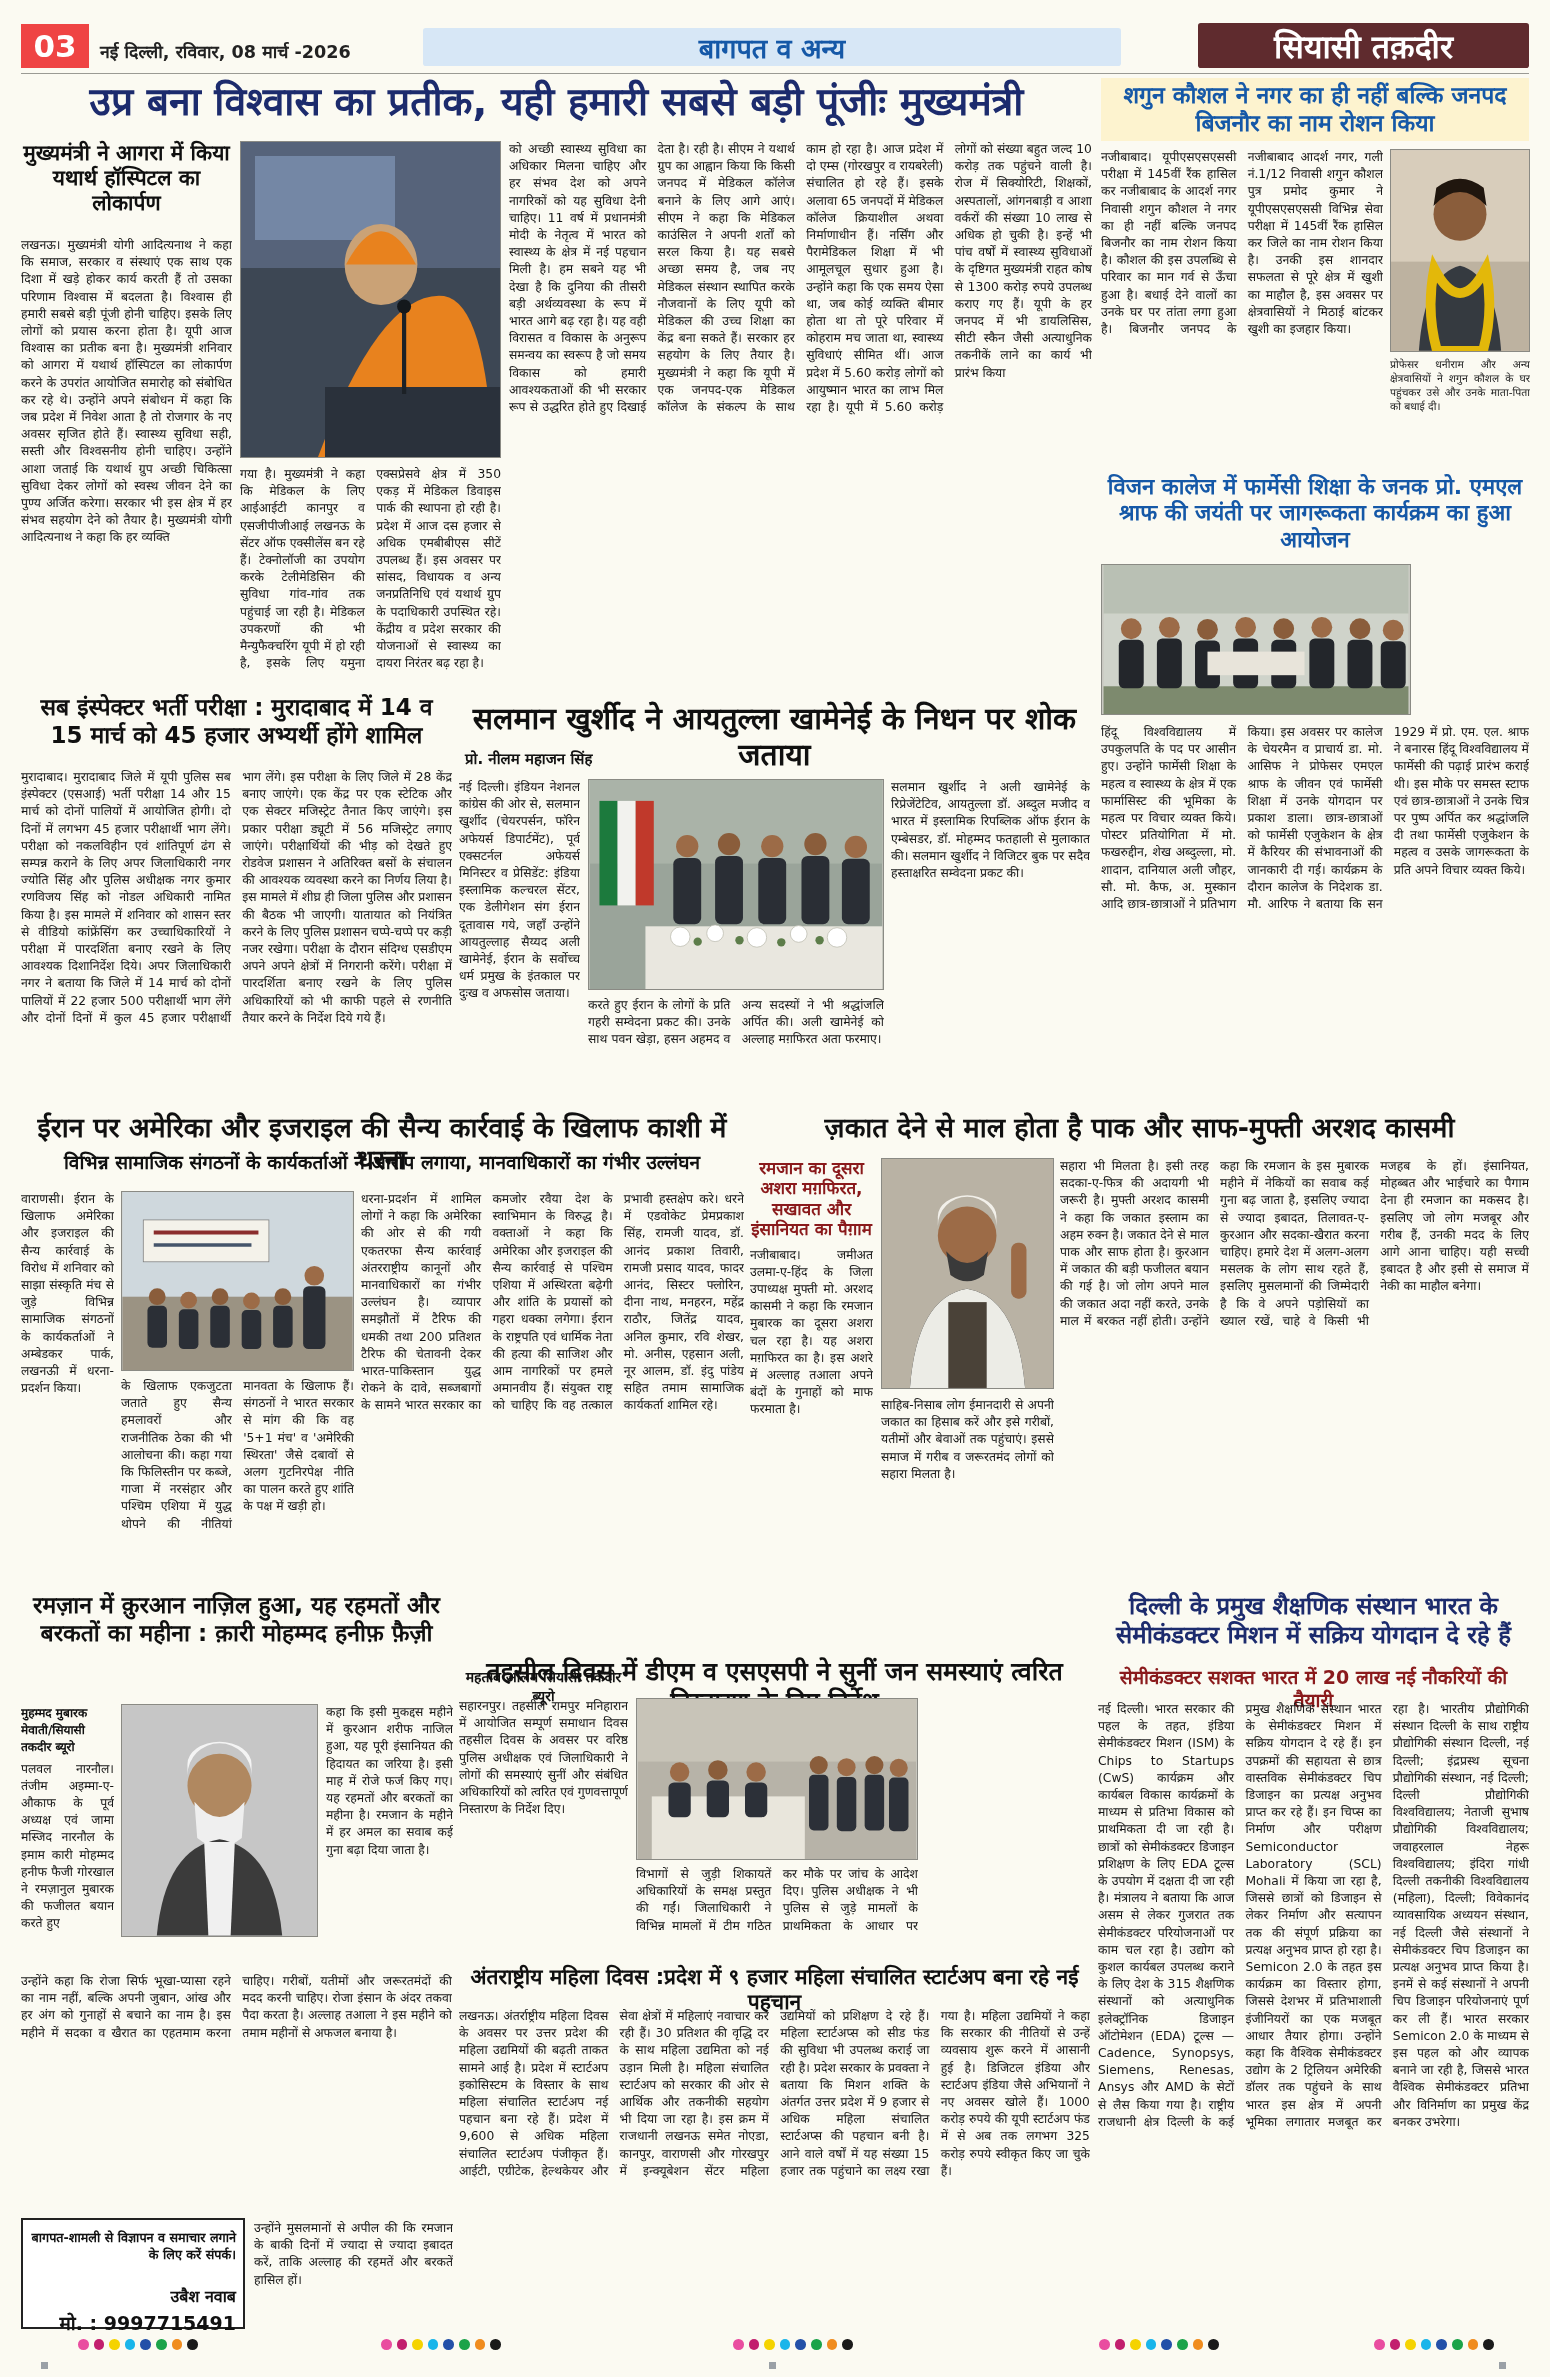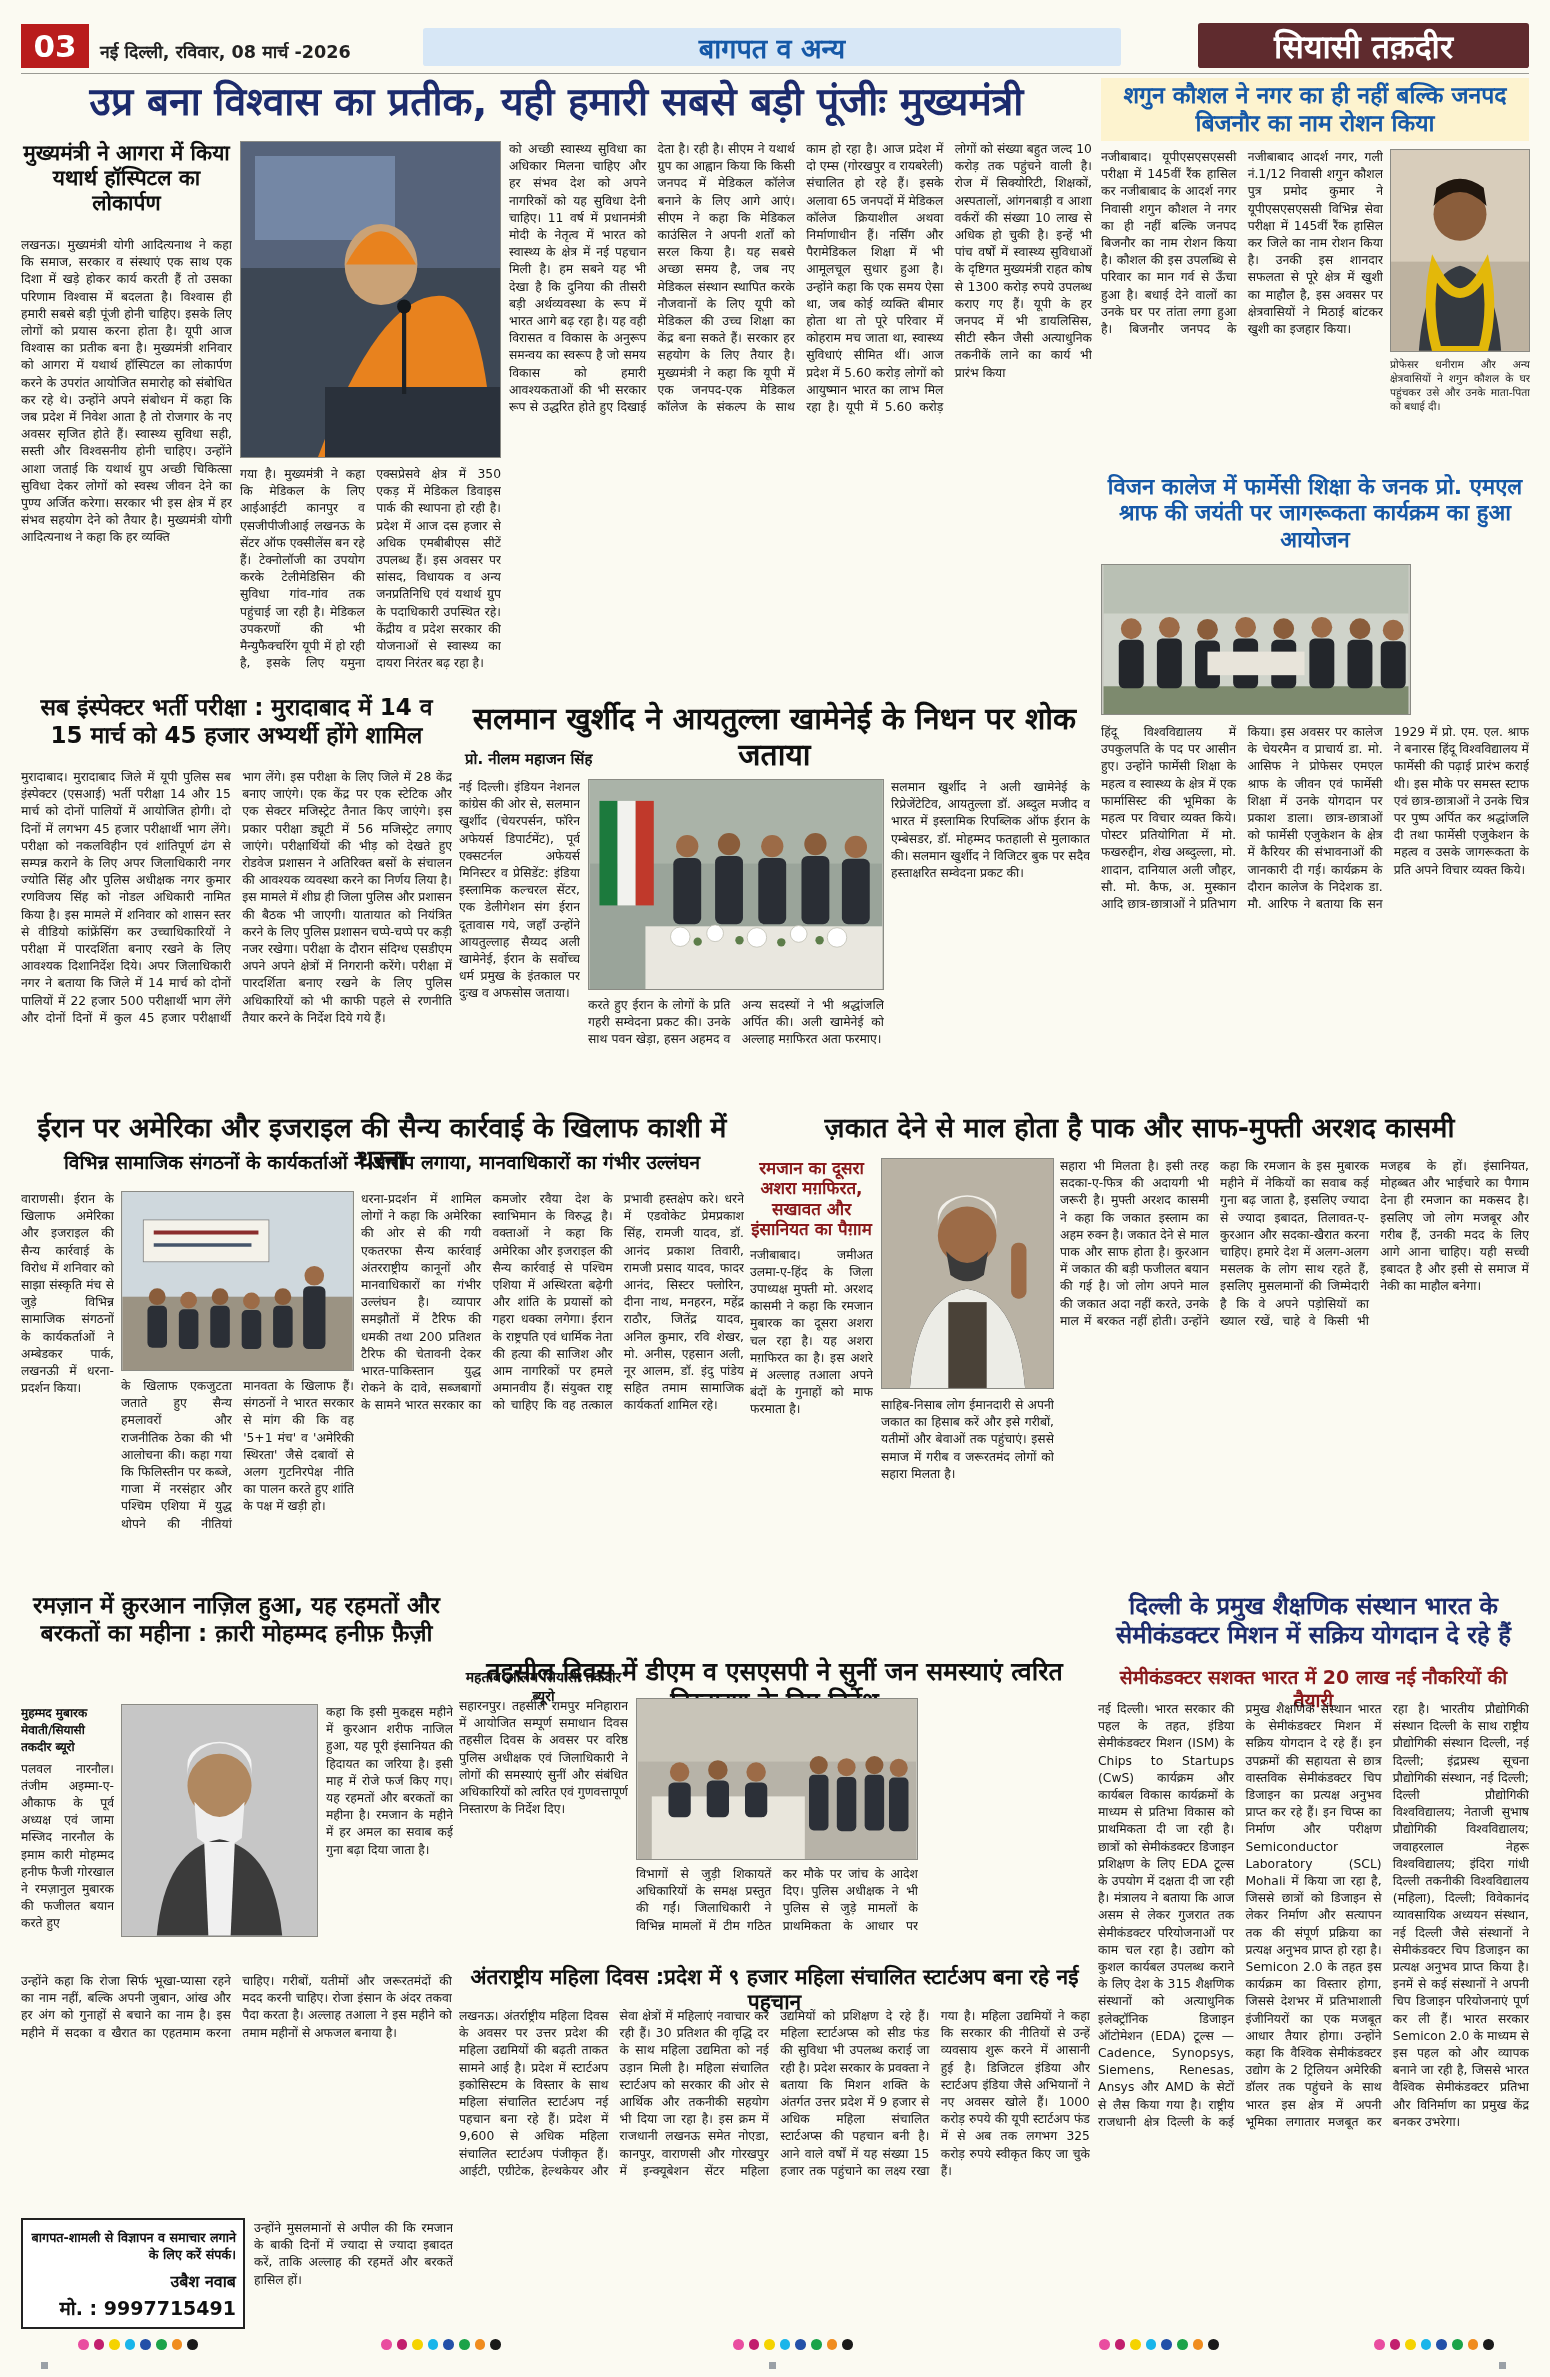--- a/index.html
+++ b/index.html
@@ -11,21 +11,21 @@
   .cols3{column-count:3;column-gap:11.3px}
   .cols4{column-count:4;column-gap:11.3px}
   .headline{font-weight:700;color:#101010;text-align:center;line-height:1.2}
   .navy{color:#1c2b6d}
   .blue{color:#1558a7}
   .maroon{color:#8a1a1c}
   .photo{background:#c9c9c2;overflow:hidden;border:0.7px solid #8a8a84}
   .photo svg{display:block;width:100%;height:100%}
   .caption{font-size:10.6px;line-height:1.32;text-align:justify;color:#222;overflow:hidden}
   .byline{font-weight:700;color:#111}
-  .pagenum{background:#b91c1c;color:#fff;font-weight:700;display:flex;align-items:center;justify-content:center}
+  .pagenum{background:#ef4444;color:#fff;font-weight:700;display:flex;align-items:center;justify-content:center}
   .section-strip{background:#d7e7f6;color:#1558a7;font-weight:700;display:flex;align-items:center;justify-content:center;border-radius:2.8px}
   .masthead{background:#5f2b2e;color:#fff;font-weight:700;display:flex;align-items:center;justify-content:center;border-radius:2.8px}
   .yellow-box{background:#fdf3cf;display:flex;align-items:center;justify-content:center;padding:4.2px 7px}
   .contact-box{border:2.1px solid #222;background:#fff;padding:8.5px 7px;text-align:right}
   .dot{display:inline-block;width:10.6px;height:10.6px;border-radius:50%;margin-right:5px}
   .sq{position:absolute;width:7px;height:7px;background:#9aa0a6}
   .rule{position:absolute;background:#9a9a94}
 </style>
 </head>
 <body>
@@ -210,21 +210,21 @@
       <path d="M94 100 a46 46 0 0 1 92 0 l0 -16 a46 32 0 0 0 -92 0 z" fill="#f4f4f4"></path>
       <path d="M104 138 q36 44 72 0 l-4 52 q-32 26 -64 0 z" fill="#efefef"></path>
       <path d="M50 330 q12 -125 90 -138 q78 13 90 138 z" fill="#3b3b3b"></path>
       <path d="M118 196 l44 0 l-6 134 l-32 0 z" fill="#f0f0f0"></path>
     </svg>
   </div>
   <div class="abs body-text" style="left:326px;top:1704px;width:127px;height:259px">कहा कि इसी मुकद्दस महीने में कुरआन शरीफ नाजिल हुआ, यह पूरी इंसानियत की हिदायत का जरिया है। इसी माह में रोजे फर्ज किए गए। यह रहमतों और बरकतों का महीना है। रमजान के महीने में हर अमल का सवाब कई गुना बढ़ा दिया जाता है।</div>
   <div class="abs body-text cols2" style="left:21px;top:1973px;width:431px;height:237px">उन्होंने कहा कि रोजा सिर्फ भूखा-प्यासा रहने का नाम नहीं, बल्कि अपनी जुबान, आंख और हर अंग को गुनाहों से बचाने का नाम है। इस महीने में सदका व खैरात का एहतमाम करना चाहिए। गरीबों, यतीमों और जरूरतमंदों की मदद करनी चाहिए। रोजा इंसान के अंदर तकवा पैदा करता है। अल्लाह तआला ने इस महीने को तमाम महीनों से अफजल बनाया है।</div>
   <div class="abs contact-box" style="left:21px;top:2218px;width:224px;height:111px">
     <div style="font-size:12.7px;font-weight:700;line-height:1.35;color:#111">बागपत-शामली से विज्ञापन व समाचार लगाने के लिए करें संपर्क।</div>
-    <div style="font-size:16px;font-weight:700;margin-top:7px;color:#111">उबैश नवाब</div>
+    <div style="font-size:16px;font-weight:700;margin-top:22px;color:#111">उबैश नवाब</div>
     <div style="font-size:19px;font-weight:700;margin-top:2.8px;color:#111">मो. : 9997715491</div>
   </div>
   <div class="abs body-text" style="left:254px;top:2220px;width:199px;height:106px">उन्होंने मुसलमानों से अपील की कि रमजान के बाकी दिनों में ज्यादा से ज्यादा इबादत करें, ताकि अल्लाह की रहमतें और बरकतें हासिल हों।</div>
 
   <div class="abs headline" style="left:459px;top:1657px;width:631px;font-size:25px">तहसील दिवस में डीएम व एसएसपी ने सुनीं जन समस्याएं त्वरित निस्तारण के दिए निर्देश</div>
   <div class="abs byline" style="left:459px;top:1667px;width:169px;font-size:14px;text-align:center">महताब आलम सियासी तकदीर ब्यूरो</div>
   <div class="abs body-text" style="left:459px;top:1698px;width:169px;height:252px">सहारनपुर। तहसील रामपुर मनिहारान में आयोजित सम्पूर्ण समाधान दिवस तहसील दिवस के अवसर पर वरिष्ठ पुलिस अधीक्षक एवं जिलाधिकारी ने लोगों की समस्याएं सुनीं और संबंधित अधिकारियों को त्वरित एवं गुणवत्तापूर्ण निस्तारण के निर्देश दिए।</div>
   <div class="abs photo" style="left:636px;top:1698px;width:282px;height:162px">
     <svg viewBox="0 0 400 230">
       <rect width="400" height="230" fill="#b7b3a8"></rect>

